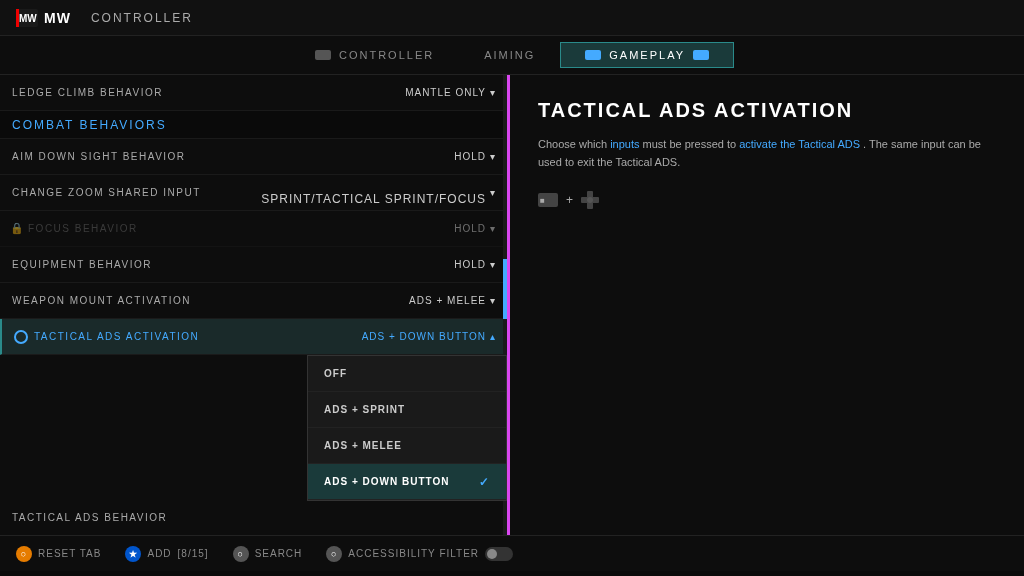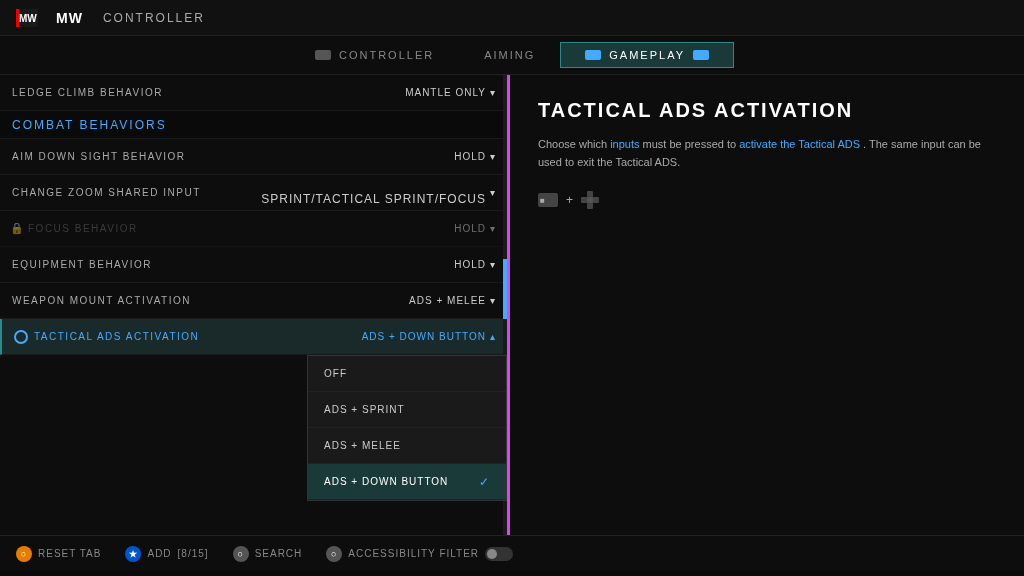--- a/index.html
+++ b/index.html
@@ -18,21 +18,21 @@
       display: flex;
       align-items: center;
       padding: 8px 16px;
       background: #111;
       border-bottom: 1px solid #222;
       height: 36px;
     }
     .top-bar-logo {
       display: flex;
       align-items: center;
-      gap: 18px;
+      gap: 6px;
       margin-right: 20px;
     }
     .mw-logo {
       color: #fff;
       font-weight: bold;
       font-size: 14px;
       letter-spacing: 1px;
     }
     .top-bar-title {
       color: #aaa;
@@ -176,20 +176,21 @@
       align-items: center;
       justify-content: space-between;
       padding: 0 16px;
       height: 36px;
       font-size: 10px;
       letter-spacing: 1px;
       text-transform: uppercase;
       color: #ccc;
       cursor: pointer;
       border-bottom: 1px solid #222;
+      font-weight: bold;
     }
     .dropdown-item.selected {
       background: #1a3a3a;
       color: #fff;
     }
     .check-icon {
       color: #4af;
       font-size: 12px;
     }
 
@@ -425,20 +426,23 @@
         <div class="dropdown-item">
           <span>ADS + MELEE</span>
         </div>
         <div class="dropdown-item selected">
           <span>ADS + DOWN BUTTON</span>
           <span class="check-icon">✓</span>
         </div>
       </div>
     </div>
 
+    <div class="setting-row" style="margin-top:145px;">
+      <span class="setting-label">TACTICAL ADS BEHAVIOR</span>
+    </div>
 
     <div class="scroll-indicator">
       <div class="scroll-thumb"></div>
     </div>
   </div>
 
   <div class="right-panel">
     <div class="right-panel-title">TACTICAL ADS ACTIVATION</div>
     <div class="right-panel-desc">
       <span>Choose which </span><span class="highlight-text">inputs</span><span> must be pressed to </span><span class="highlight-text">activate the Tactical ADS</span><span> . The same input can be used to exit the Tactical ADS.</span>

